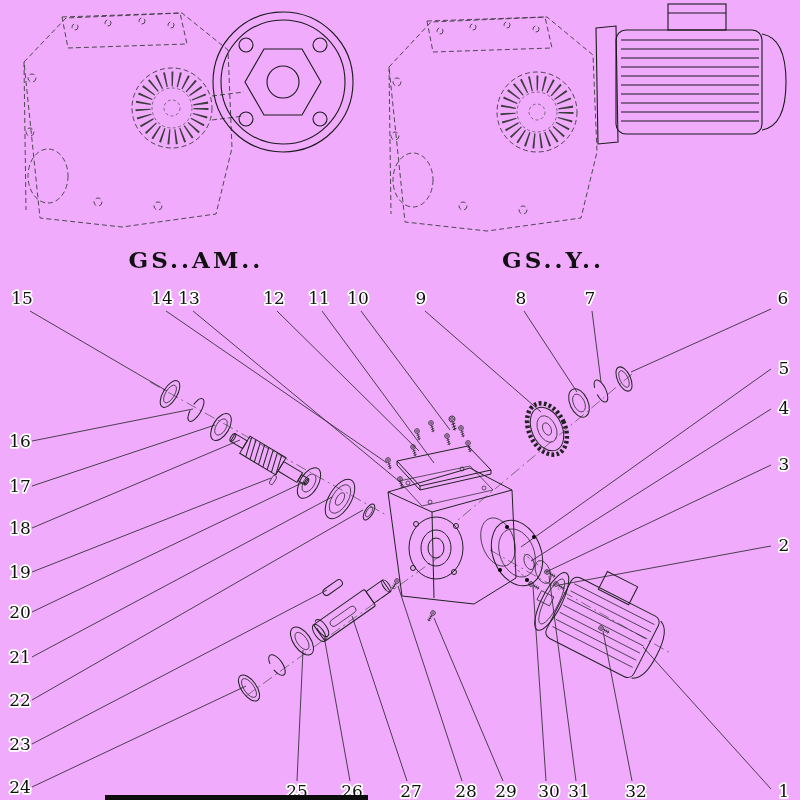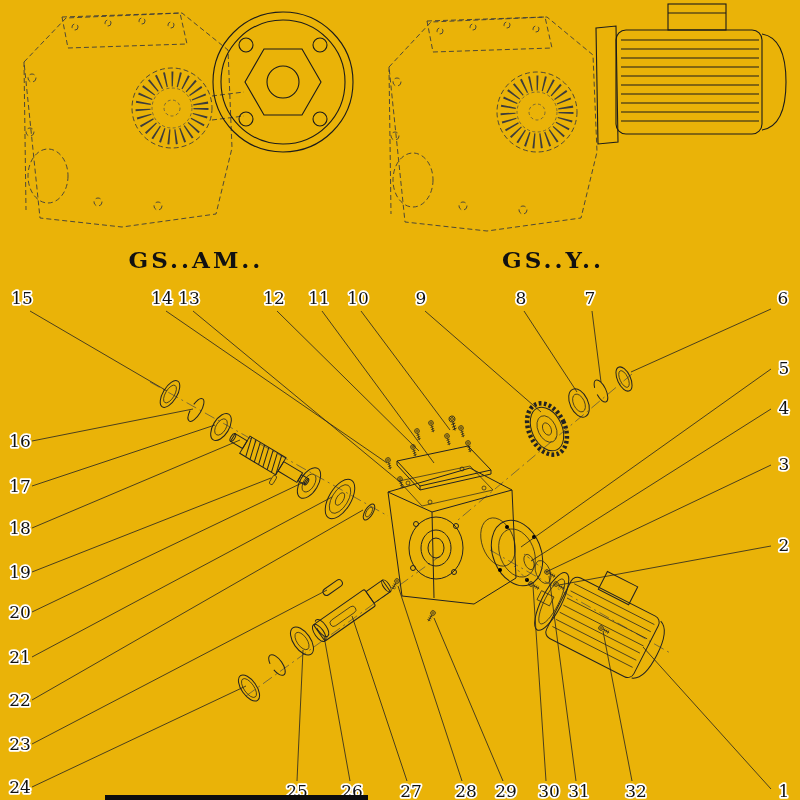--- a/index.html
+++ b/index.html
@@ -1,16 +1,16 @@
 <!DOCTYPE html>
 <html><head>
 <meta charset="utf-8">
 <style>
   html,body{margin:0;padding:0;background:#ffffff;}
-  .stage{position:relative;width:800px;height:800px;background:#eab308;overflow:hidden;
+  .stage{position:relative;width:800px;height:800px;background:#f0abfc;overflow:hidden;
          font-family:"DejaVu Serif", serif;}
   svg{position:absolute;left:0;top:0;}
 
   .dashed{fill:none;stroke:#3c3c3c;stroke-width:0.9;stroke-dasharray:5 3;}
   .dashed2{fill:none;stroke:#4a4a4a;stroke-width:0.7;stroke-dasharray:3 2.5;}
   .solid{fill:none;stroke:#1b1b1b;stroke-width:1.1;}
   .part{fill:none;stroke:#222222;stroke-width:1;}
   .thin{stroke-width:0.7;}
   .clip{stroke-dasharray:26 7;}
   .hatchring{fill:none;stroke:#3c3c3c;stroke-width:15;stroke-dasharray:1.6 5.2;}

